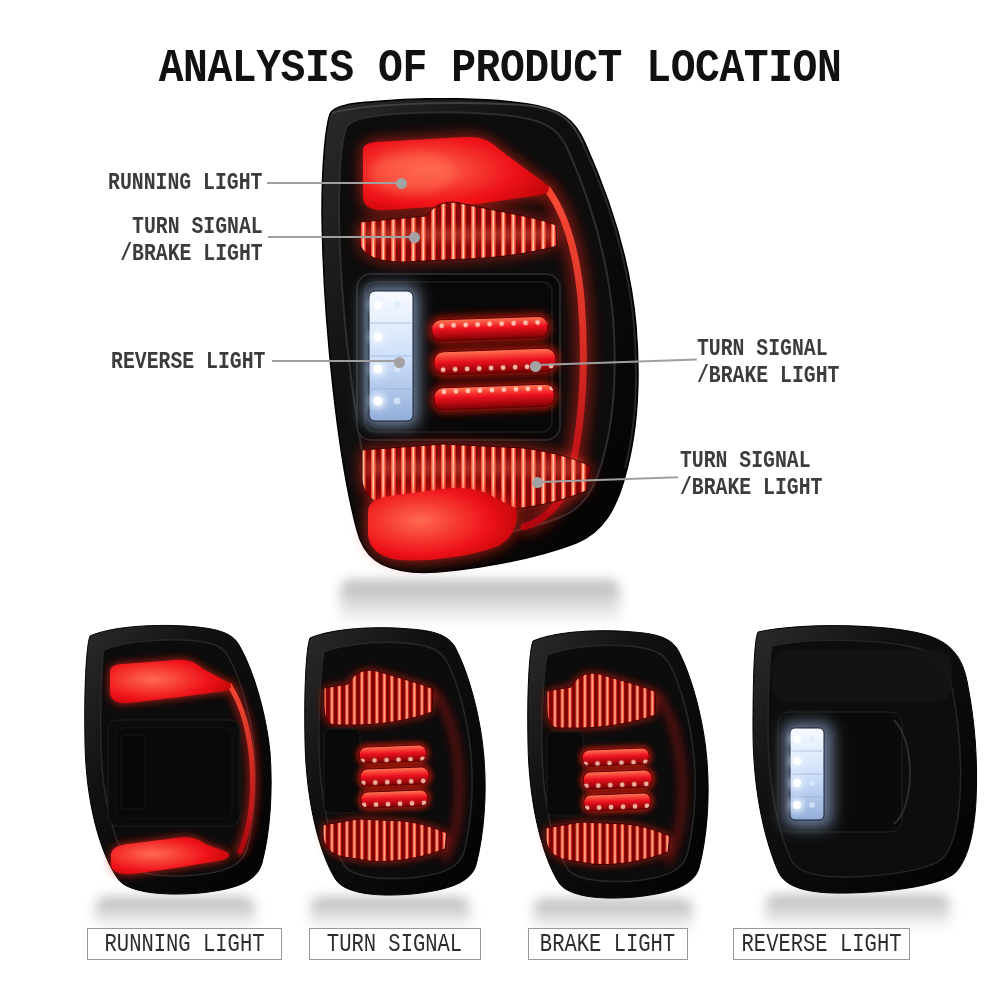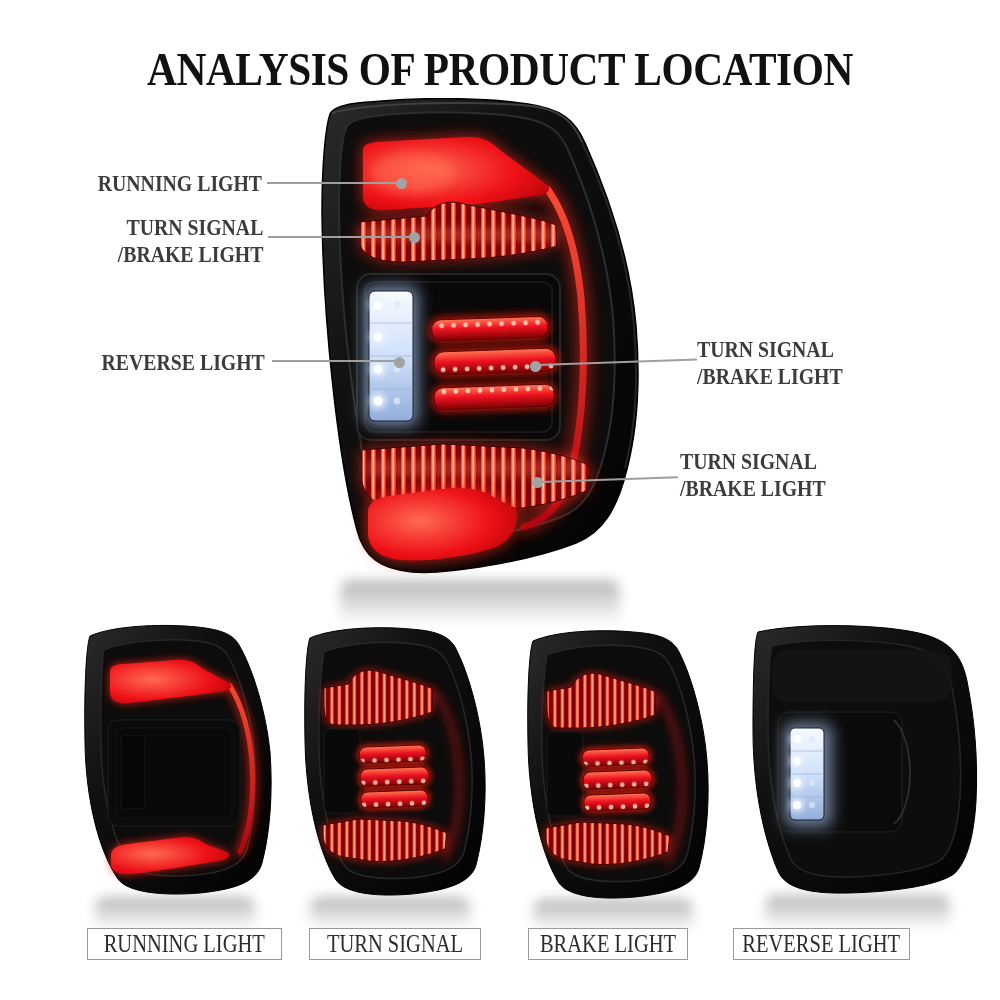--- a/index.html
+++ b/index.html
@@ -1,17 +1,17 @@
 <!DOCTYPE html>
 <html><head>
 <meta charset="utf-8">
 <style>
   html,body{margin:0;padding:0;background:#fff;}
   .stage{position:relative;width:1000px;height:984px;background:#fff;overflow:hidden;
-         font-family:Liberation Serif, serif;}
+         font-family:Liberation Mono, monospace;}
   .title{position:absolute;left:0;right:0;top:42px;text-align:center;
          font-size:47px;font-weight:bold;letter-spacing:-0.5px;color:#111;
          transform:scaleX(0.88);white-space:nowrap;}
   .light{position:absolute;}
   .light svg{display:block;width:100%;height:100%;}
   .callout{position:absolute;color:#3c3c3c;font-weight:bold;font-size:23px;line-height:27px;white-space:nowrap;}
   .callout.rgt{text-align:right;transform:scaleX(0.86);transform-origin:right center;}
   .callout.lft{text-align:left;transform:scaleX(0.86);transform-origin:left center;}
   .callout span{display:block;}
   .leader{position:absolute;height:2px;background:#9f9f9f;}

